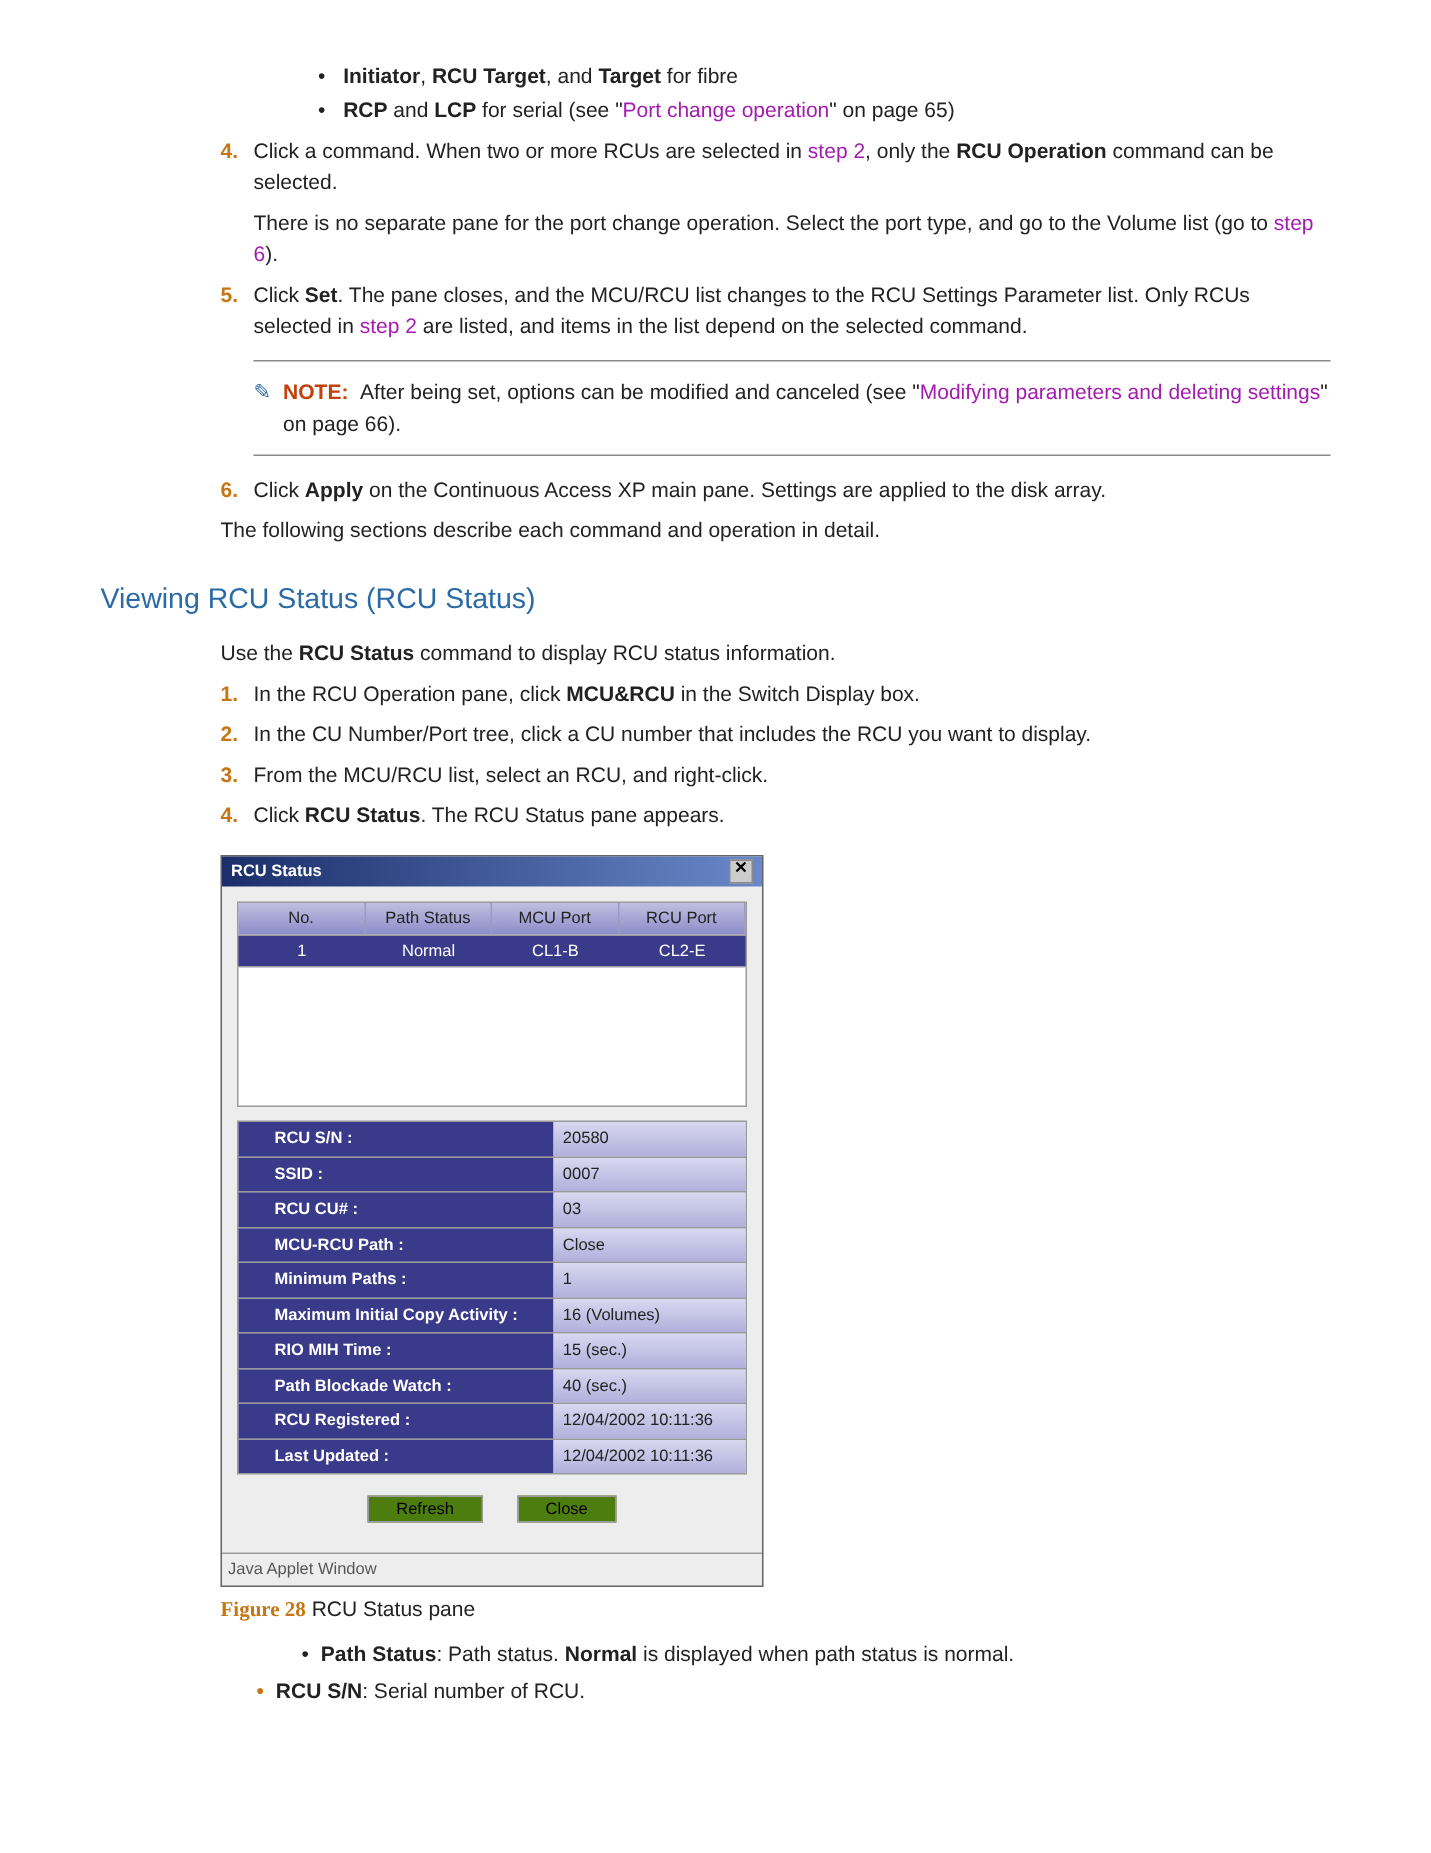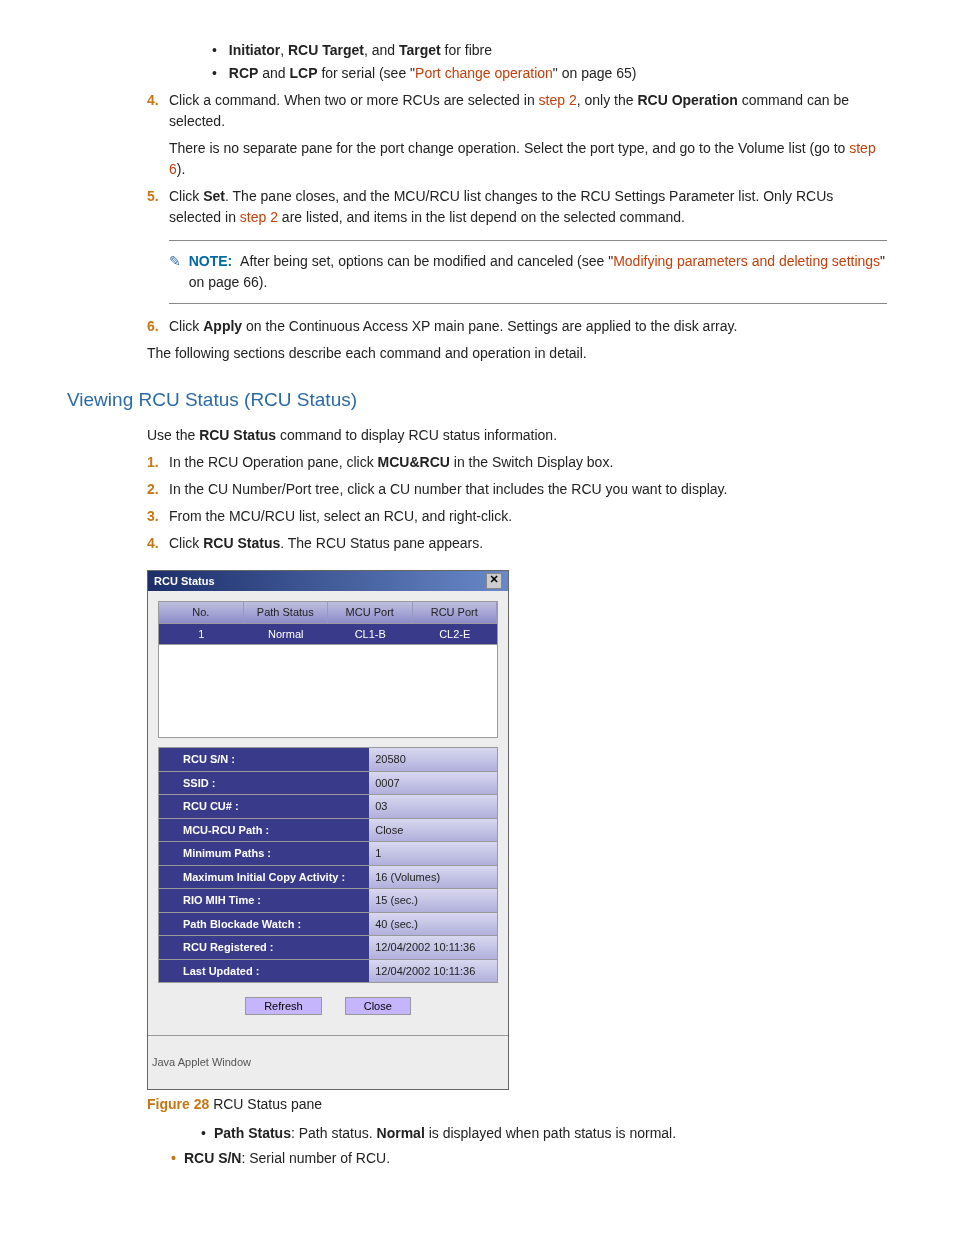--- a/index.html
+++ b/index.html
@@ -25,21 +25,21 @@
     margin-bottom: 6px;
     margin-top: 6px;
   }
   .numbered .num {
     font-weight: bold;
     color: #c77614;
     min-width: 22px;
   }
   .numbered .txt { flex: 1; }
   .extra-indent { margin-left: 102px; margin-bottom: 6px; margin-top: 6px; }
-  .link { color: #c2410c; }
+  .link { color: #a21caf; }
   .bold { font-weight: bold; }
   .note-box {
     margin-left: 102px;
     border-top: 1px solid #888;
     border-bottom: 1px solid #888;
     padding: 10px 0;
     margin-top: 12px;
     margin-bottom: 12px;
     display: flex;
   }
@@ -138,35 +138,35 @@
     padding: 3px 6px;
   }
   .rcu-buttons {
     text-align: center;
     padding: 14px 0 20px 0;
   }
   .rcu-buttons button {
     font-size: 11px;
     padding: 2px 18px;
     margin: 0 10px;
-    background: #c4b5fd;
+    background: #4d7c0f;
     border: 1px solid #999;
   }
   .applet-label {
     border-top: 1px solid #999;
-    padding: 18px 4px;
+    padding: 2px 4px;
     color: #555;
     font-size: 11px;
   }
   .figcap {
     margin-left: 80px;
     margin-top: 4px;
     font-size: 14px;
   }
-  .figcap .fb { font-weight: bold; color: #c77614; }
+  .figcap .fb { font-weight: bold; color: #c77614; font-family: Liberation Serif, serif; }
   .defn-list { margin-left: 80px; margin-top: 8px; }
   .defn-list .top-bullet { margin-left: 24px; margin-bottom: 4px; }
   .defn-list .sub-bullet { margin-left: 54px; margin-bottom: 4px; }
   .dot { color: #c77614; font-weight: bold; margin-right: 8px; }
   .subdot { color: #222; margin-right: 8px; }
 </style>
 </head>
 <body>
 
 <div class="content">
@@ -193,21 +193,21 @@
   <div class="numbered">
     <div class="num">5.</div>
     <div class="txt">
       <span>Click </span><span class="bold">Set</span><span>. The pane closes, and the MCU/RCU list changes to the RCU Settings Parameter list. Only RCUs selected in </span><span class="link">step 2</span><span> are listed, and items in the list depend on the selected command.</span>
     </div>
   </div>
 
   <div class="note-box">
     <div class="note-icon">✎</div>
     <div>
-      <span class="bold" style="color:#0369a1;">NOTE:</span>&nbsp;&nbsp;<span>After being set, options can be modified and canceled (see "</span><span class="link">Modifying parameters and deleting settings</span><span>" on page 66).</span>
+      <span class="bold" style="color:#c2410c;">NOTE:</span>&nbsp;&nbsp;<span>After being set, options can be modified and canceled (see "</span><span class="link">Modifying parameters and deleting settings</span><span>" on page 66).</span>
     </div>
   </div>
 
   <div class="numbered">
     <div class="num">6.</div>
     <div class="txt">
       <span>Click </span><span class="bold">Apply</span><span> on the Continuous Access XP main pane. Settings are applied to the disk array.</span>
     </div>
   </div>
 

